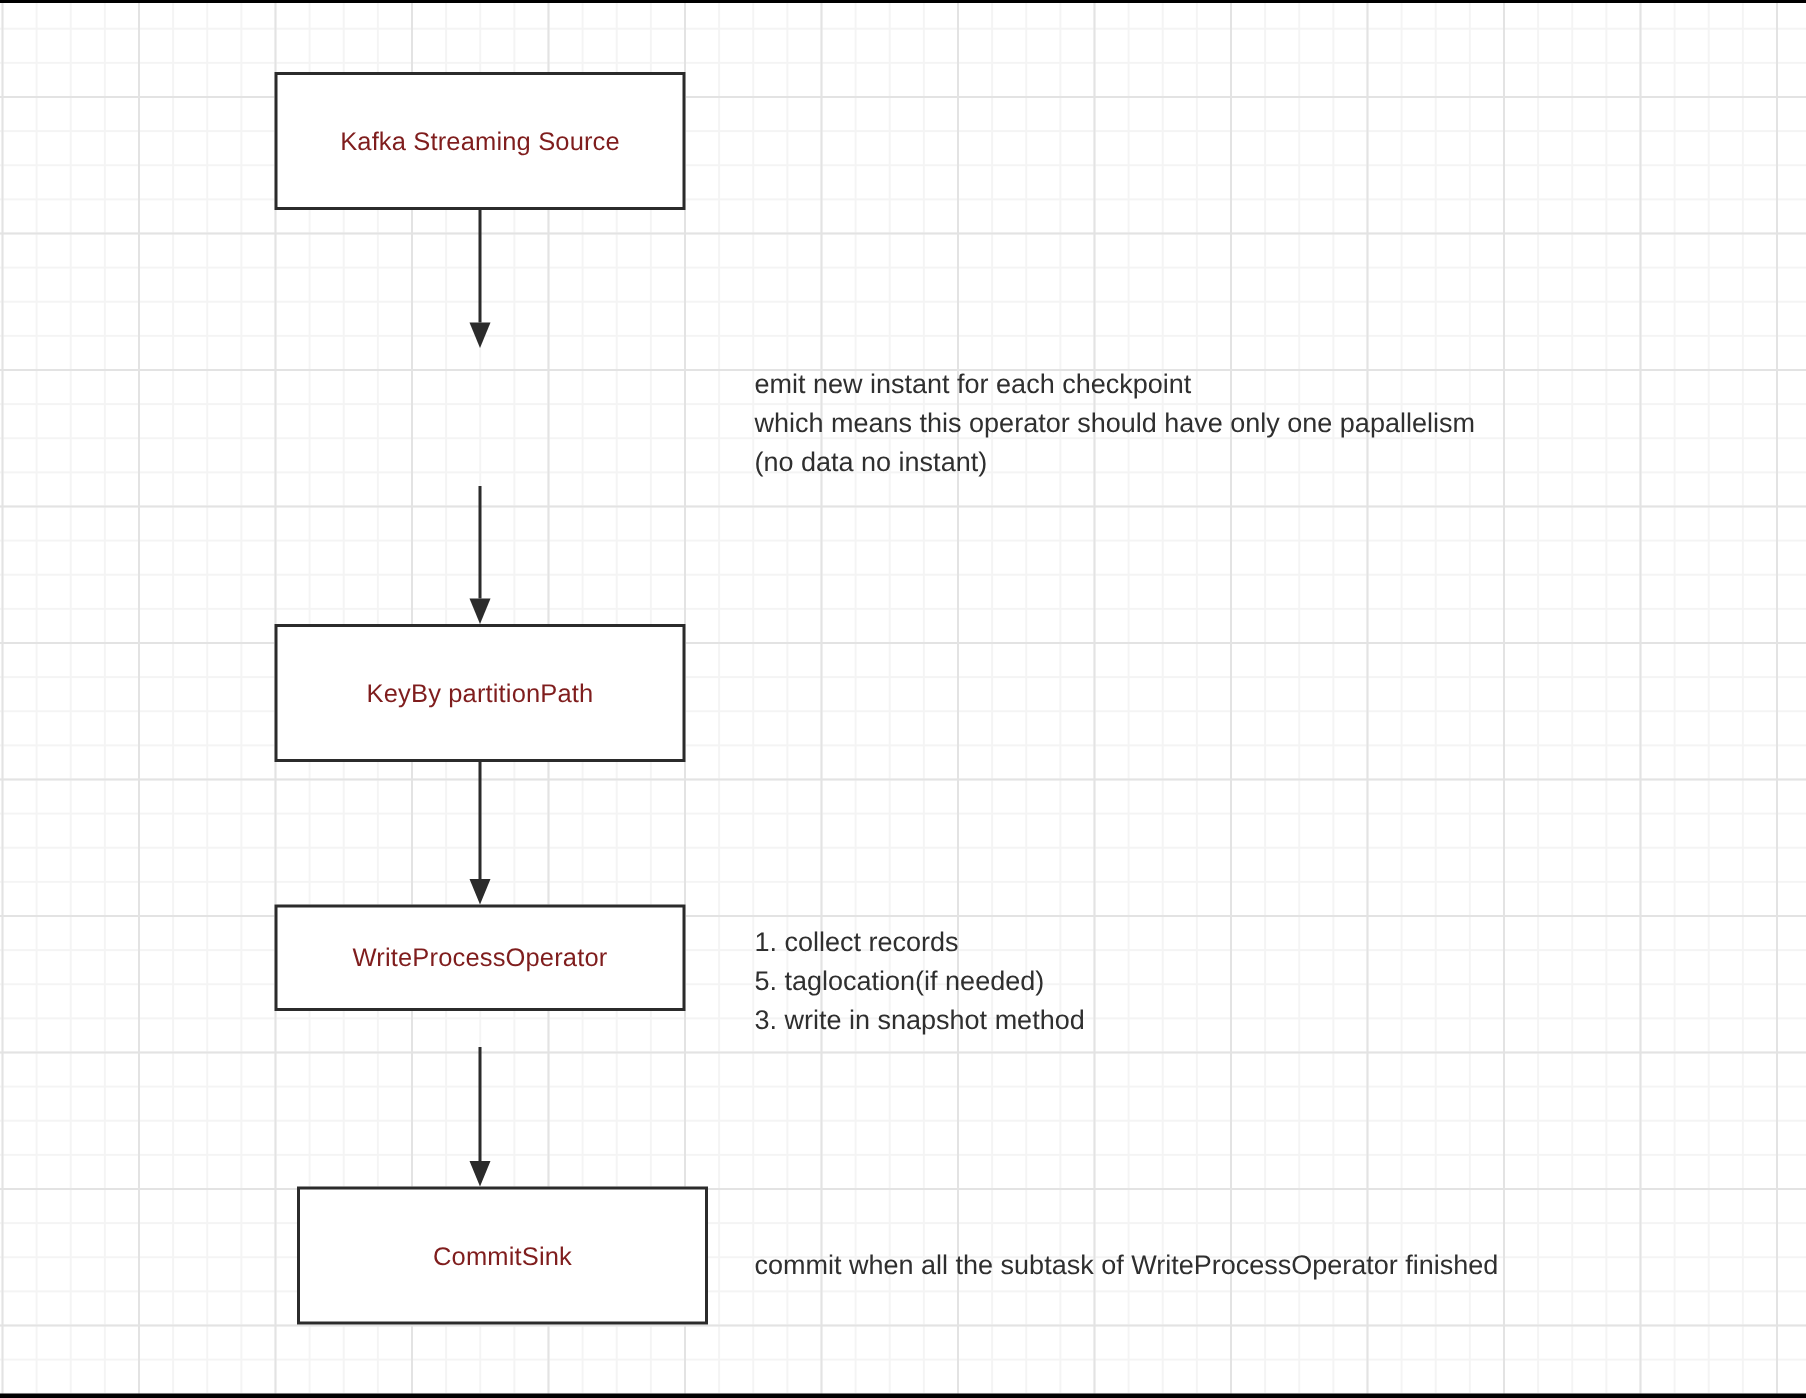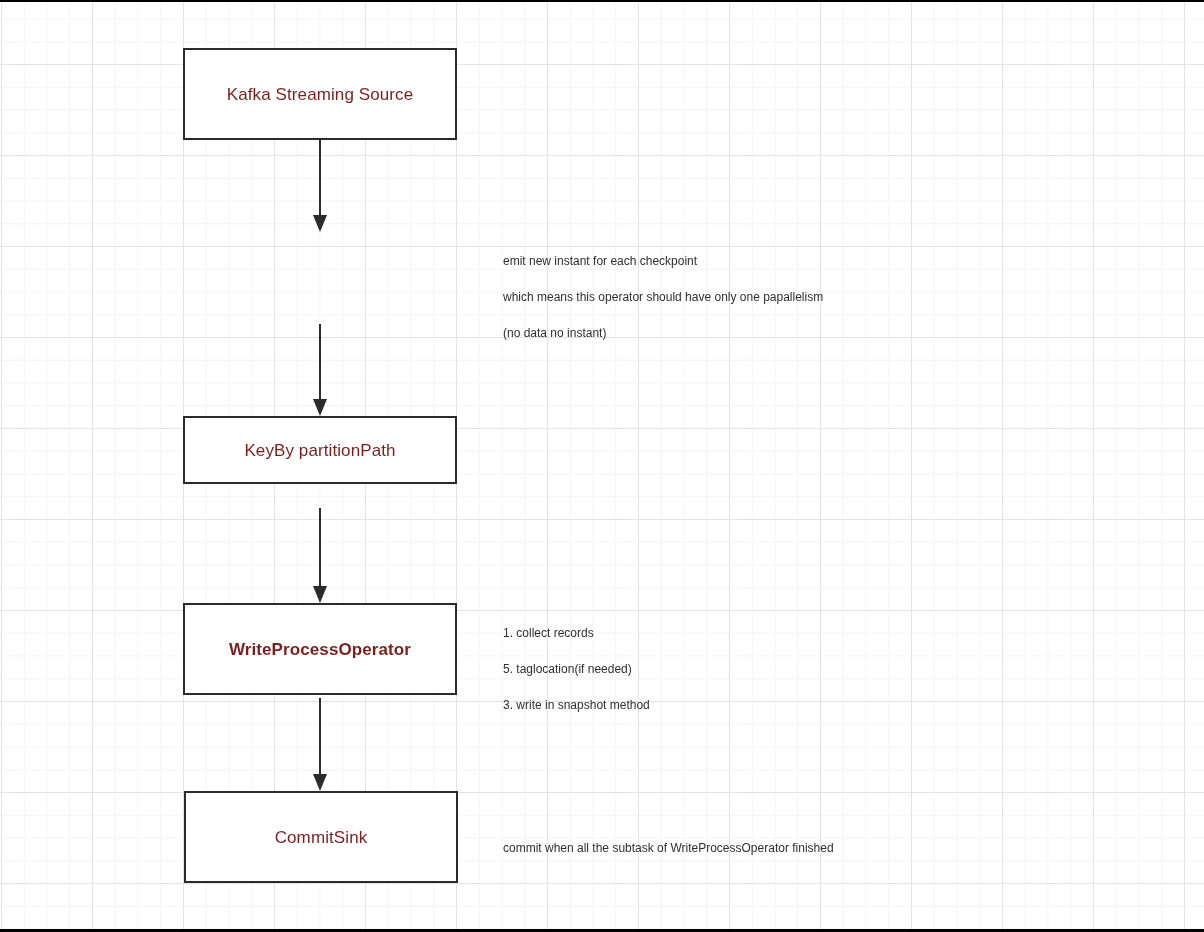--- a/index.html
+++ b/index.html
@@ -77,22 +77,22 @@
     width: 0;
     height: 0;
     border-left: 7px solid transparent;
     border-right: 7px solid transparent;
     border-top: 17px solid #2b2b2b;
   }
 
   .annotation {
     position: absolute;
     color: #2f2f2f;
-    font-size: 12px;
-    line-height: 36px;
+    font-size: 18px;
+    line-height: 26px;
     white-space: pre-line;
   }
 </style>
 </head>
 <body>
 
 <div id="canvas">
 
   <div class="edge-band top"></div>
   <div class="edge-band bottom"></div>
@@ -109,41 +109,41 @@
 
   <div class="annotation" style="left:503px; top:243px;">emit new instant for each checkpoint
 which means this operator should have only one papallelism
 (no data no instant)</div>
 
   <div class="connector" style="left:313px; top:324px; height:92px;">
     <div class="shaft" style="height:75px;"></div>
     <div class="head"></div>
   </div>
 
-  <div class="node" style="left:183px; top:416px; height:68px;">
+  <div class="node" style="left:183px; top:416px; height:92px;">
     <span class="node-label">KeyBy partitionPath</span>
   </div>
 
   <div class="connector" style="left:313px; top:508px; height:95px;">
     <div class="shaft" style="height:78px;"></div>
     <div class="head"></div>
   </div>
 
-  <div class="node" style="left:183px; top:603px; height:92px;font-weight:bold;">
+  <div class="node" style="left:183px; top:603px; height:71px;">
     <span class="node-label">WriteProcessOperator</span>
   </div>
 
   <div class="annotation" style="left:503px; top:615px;">1. collect records
 5. taglocation(if needed)
 3. write in snapshot method</div>
 
   <div class="connector" style="left:313px; top:698px; height:93px;">
     <div class="shaft" style="height:76px;"></div>
     <div class="head"></div>
   </div>
 
-  <div class="node" style="left:184px; top:791px; height:92px;">
+  <div class="node" style="left:198px; top:791px; height:92px;">
     <span class="node-label">CommitSink</span>
   </div>
 
   <div class="annotation" style="left:503px; top:830px;">commit when all the subtask of WriteProcessOperator finished</div>
 
 </div>
 
 </body></html>

